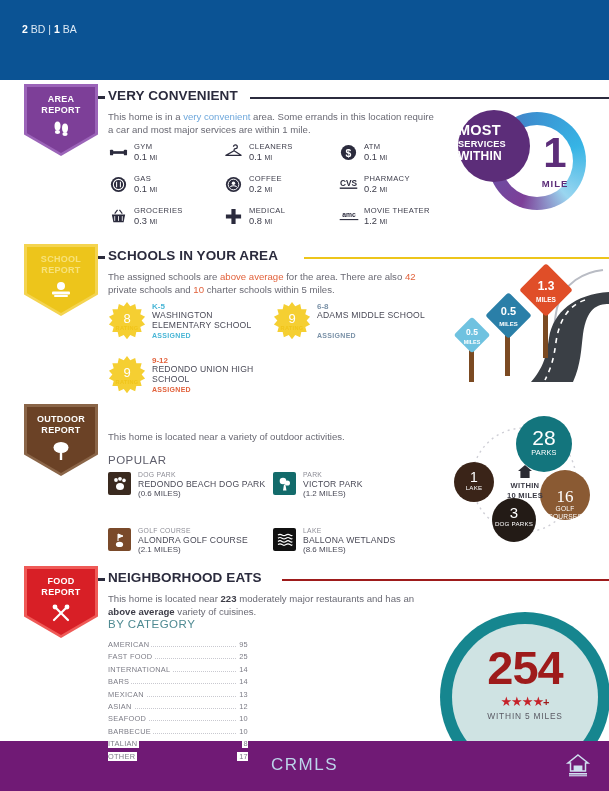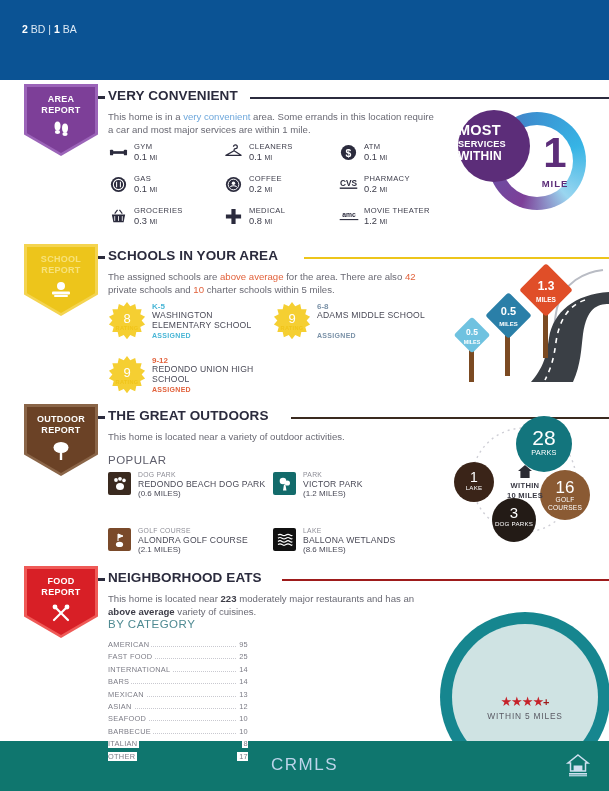--- a/index.html
+++ b/index.html
@@ -178,21 +178,21 @@
     font-size:13px; color:#c5222a; letter-spacing:-1px;
   }
   .badge254 .stars .plus { font-size:11px; color:#9e1b1b; font-weight:bold; letter-spacing:0; }
   .badge254 .within {
     position:absolute; left:20px; top:99px; width:146px; text-align:center;
     font-size:8.4px; color:#5a5a64; letter-spacing:.8px;
   }
 
   
   .footer {
-    position:absolute; left:0; bottom:0; width:609px; height:50px; background:#0f766e;
+    position:absolute; left:0; bottom:0; width:609px; height:50px; background:#701a75;
   }
   .footer .brand {
     position:absolute; left:0; right:0; top:14px; text-align:center;
     color:#bcd4ea; font-size:17px; letter-spacing:1.5px;
   }
   .footer .eho { position:absolute; right:18px; top:11px; width:26px; height:26px; }
   .clearfix::after { content:""; display:block; clear:both; }
 </style>
 </head>
 <body>
@@ -464,25 +464,20 @@
         <div>REPORT</div>
       </div>
       <div class="sh-ico">
         <svg width="20" height="22" viewBox="0 0 20 22">
           <ellipse cx="10" cy="7.5" rx="7.5" ry="5.5" fill="#fff"></ellipse>
           <rect x="8.8" y="10" width="2.4" height="10" fill="#fff"></rect>
         </svg>
       </div>
     </div>
 
-    <div class="sec-head">
-      <div class="sec-dash" style="background:#2b2b3d;"></div>
-      <div class="sec-title">THE GREAT OUTDOORS</div>
-      <div class="sec-rule" style="left:183px; background:#3a2a1f;"></div>
-    </div>
 
     <div class="sec-desc">This home is located near a variety of outdoor activities.</div>
 
     <div class="pop-title">POPULAR</div>
 
     <div class="out-grid clearfix">
       <div class="out">
         <div class="tile" style="background:#3a2a1f;">
           <svg width="16" height="16" viewBox="0 0 16 16">
               <circle cx="4" cy="4" r="1.9" fill="#fff"></circle>
@@ -540,21 +535,21 @@
       <svg width="150" height="135" viewBox="0 0 150 135" style="position:absolute;left:0;top:0;">
         <circle cx="76" cy="66" r="52" fill="none" stroke="#cfcfd6" stroke-width="1.4" stroke-dasharray="2 4"></circle>
       </svg>
 
       <div class="cbub" style="left:68px; top:2px; width:56px; height:56px; background:#13757d;">
         <div class="v" style="font-size:21px; margin-top:11px; line-height:21px;">28</div>
         <div class="k" style="font-size:7.4px;">PARKS</div>
       </div>
 
       <div class="cbub" style="left:92px; top:56px; width:50px; height:50px; background:#8a5a33;">
-        <div class="v" style="font-size:17px; margin-top:9px; line-height:17px;">16</div>
+        <div class="v" style="font-size:17px; margin-top:18px; line-height:17px;font-family:Liberation Serif, serif;">16</div>
         <div class="k" style="font-size:6.6px; line-height:7.6px; padding:0 3px;">GOLF COURSES</div>
       </div>
 
       <div class="cbub" style="left:44px; top:84px; width:44px; height:44px; background:#231b16;">
         <div class="v" style="font-size:15px; margin-top:7px; line-height:15px;">3</div>
         <div class="k" style="font-size:6.2px; line-height:7px; padding:0 2px;">DOG PARKS</div>
       </div>
 
       <div class="cbub" style="left:6px; top:48px; width:40px; height:40px; background:#3a2418;">
         <div class="v" style="font-size:14px; margin-top:8px; line-height:14px;">1</div>
@@ -658,20 +653,21 @@
             <span class="dots"></span>
             <span class="cv">17</span>
           </div>
       </div>
     </div>
   </div>
 
   <div class="badge254">
     <div class="ringO"></div>
     <div class="ringI"></div>
+    <div class="num">254</div>
     <div class="stars"><span>★★★★</span><span class="plus">+</span></div>
     <div class="within">WITHIN 5 MILES</div>
   </div>
 
   <div class="footer">
     <div class="brand">CRMLS</div>
     <div class="eho">
       <svg width="26" height="26" viewBox="0 0 26 26">
         <path d="M13 3 L23 11 H20.5 V19 H5.5 V11 H3 Z" fill="none" stroke="#cfe0f0" stroke-width="1.5"></path>
         <rect x="8.6" y="13.5" width="8.8" height="5.5" fill="#cfe0f0"></rect>

